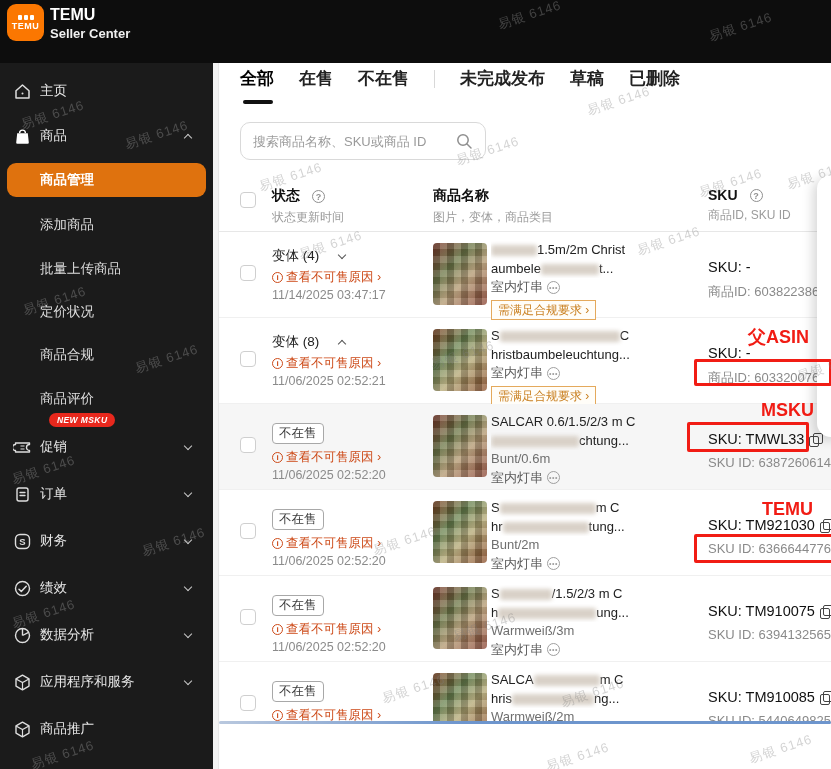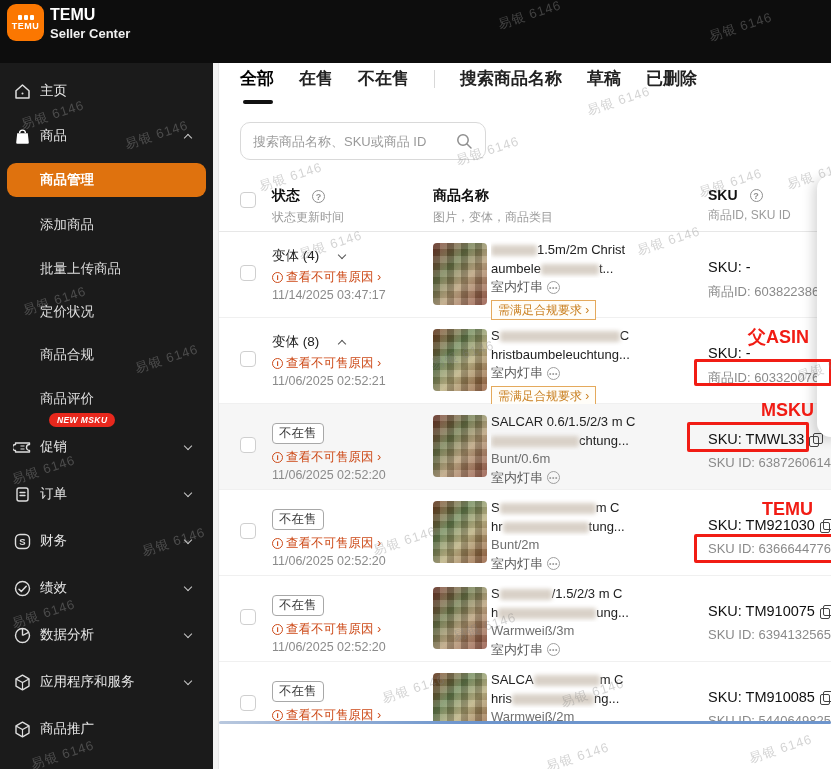--- a/index.html
+++ b/index.html
@@ -233,21 +233,21 @@
     </div>
   </nav>
 <div class="gutter"></div>
 
 <main class="content">
   <div class="tabs" id="tabs">
       <span class="tab active">全部</span>
       <span class="tab">在售</span>
       <span class="tab">不在售</span>
       <span class="tab-divider"></span>
-      <span class="tab">搜索商品名称</span>
+      <span class="tab">未完成发布</span>
       <span class="tab">草稿</span>
       <span class="tab">已删除</span>
     </div>
   <div class="tab-underline"></div>
 
   <div class="searchbox">
     <input type="text" placeholder="搜索商品名称、SKU或商品 ID" style="">
     <svg width="18" height="18" viewBox="0 0 18 18">
       <circle cx="8" cy="8" r="5.2" fill="none" stroke="#8e8e8e" stroke-width="1.5"></circle>
       <path d="M12 12 L16 16" stroke="#8e8e8e" stroke-width="1.5" stroke-linecap="round"></path>

